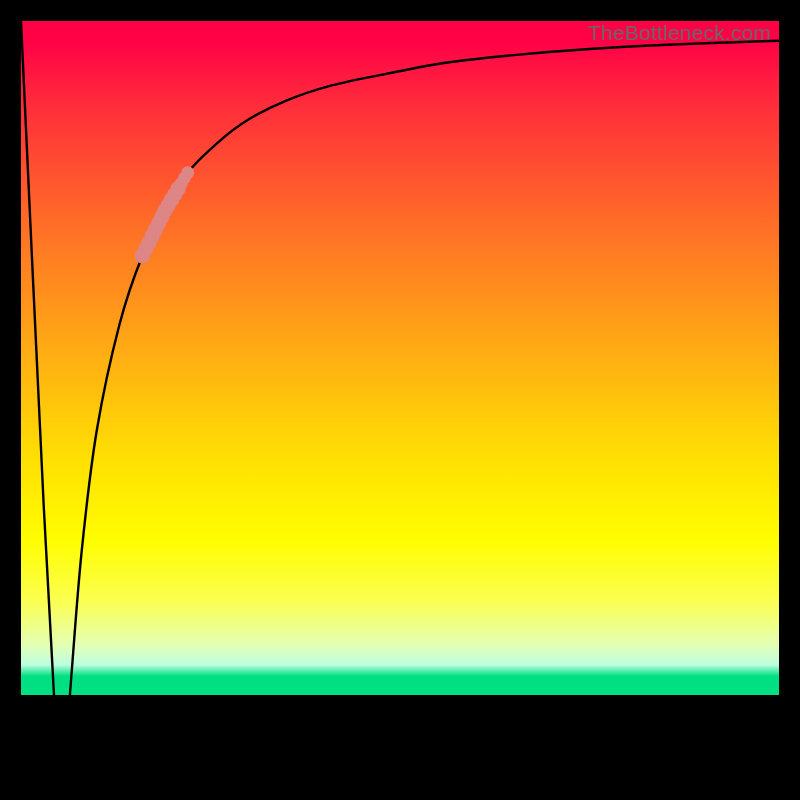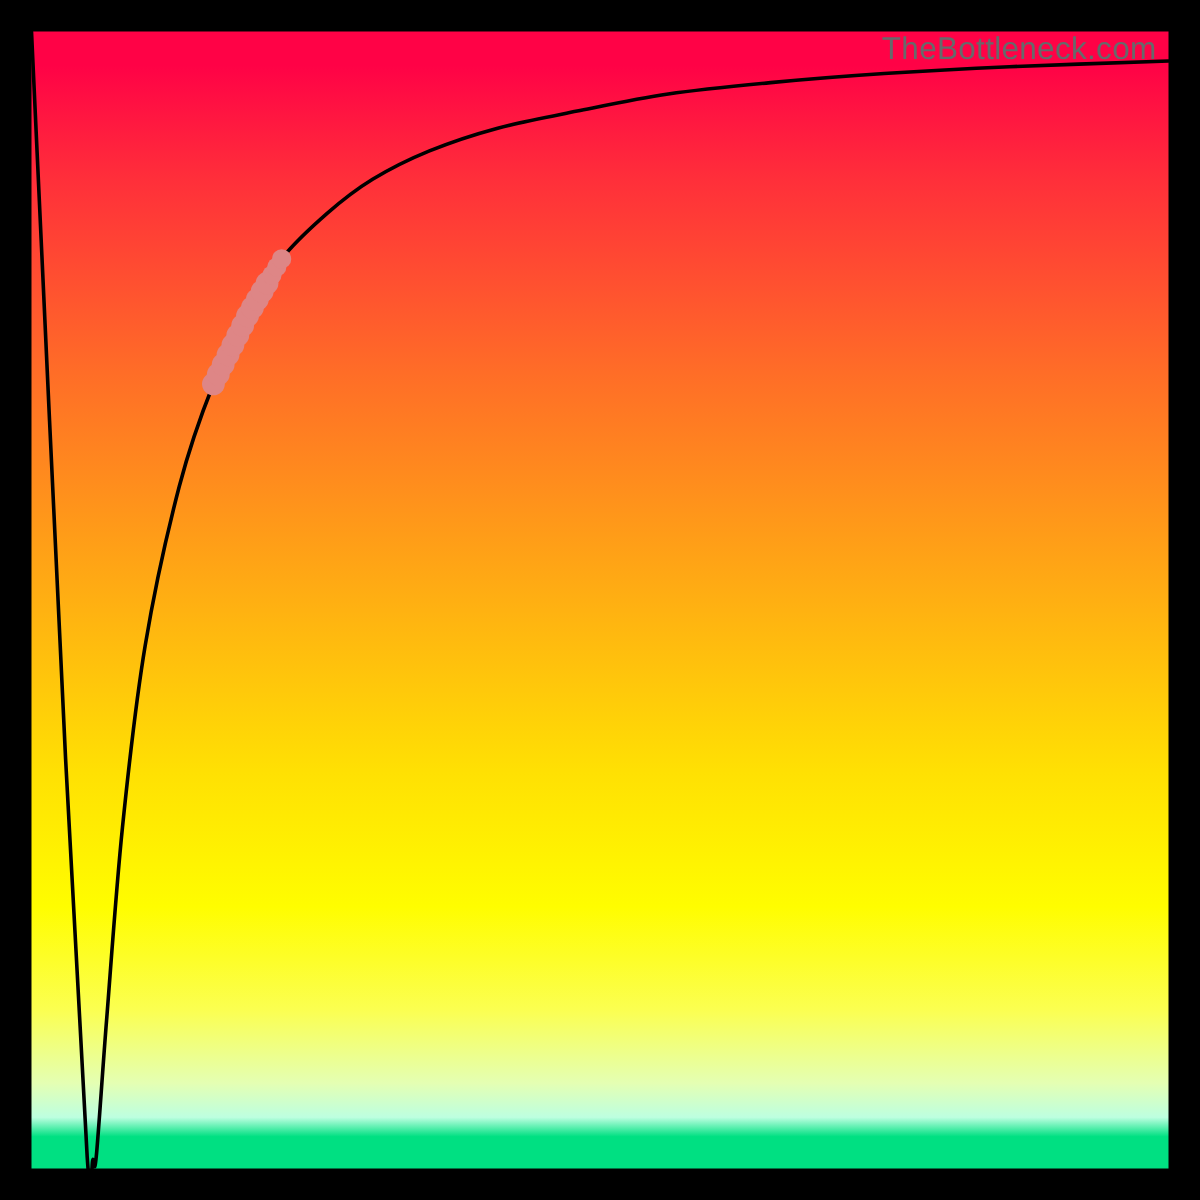--- a/index.html
+++ b/index.html
@@ -15,21 +15,21 @@
     position: relative;
     width: 800px;
     height: 800px;
     background: #000;
   }
   .plot-area {
     position: absolute;
     left: 21px;
     top: 21px;
     width: 758px;
-    height: 758px;
+    height: 674px;
     background: linear-gradient(to bottom,
       #ff0246 0%,
       #ff0246 3%,
       #ff2f3a 13%,
       #ff6d27 30%,
       #ffaf12 50%,
       #ffe003 65%,
       #fffd00 77%,
       #fbff50 86%,
       #e4ffb3 92.5%,

